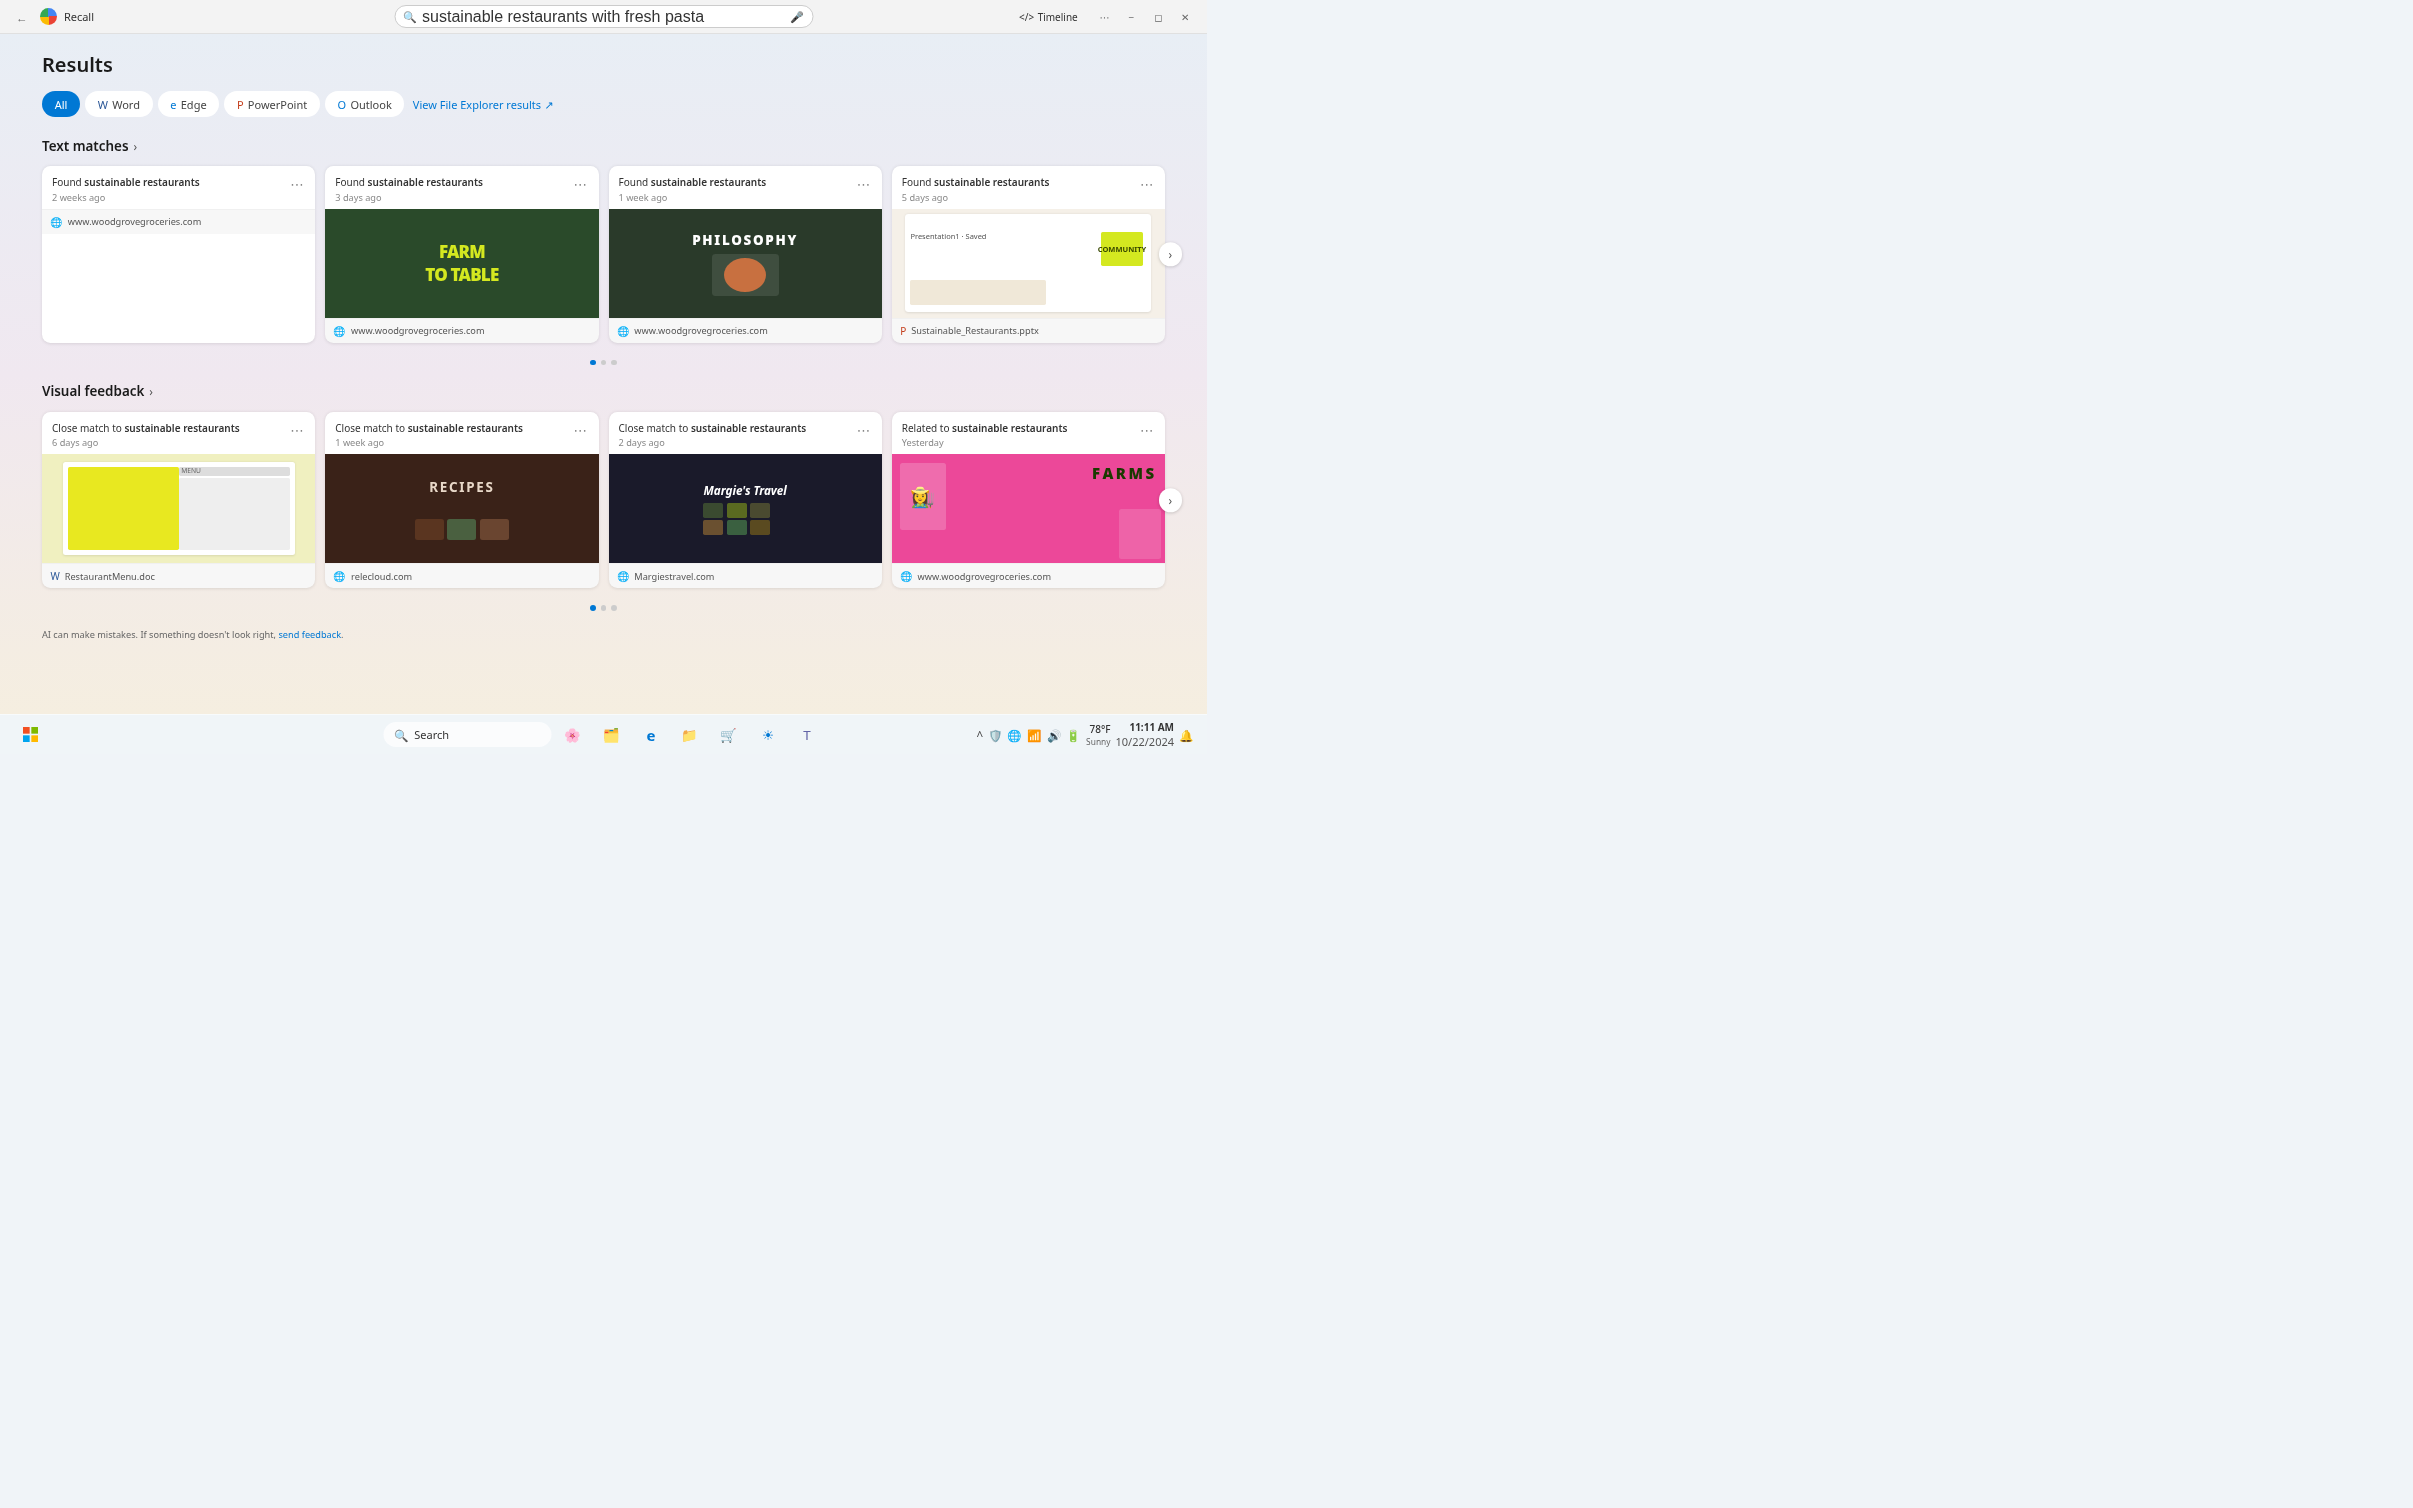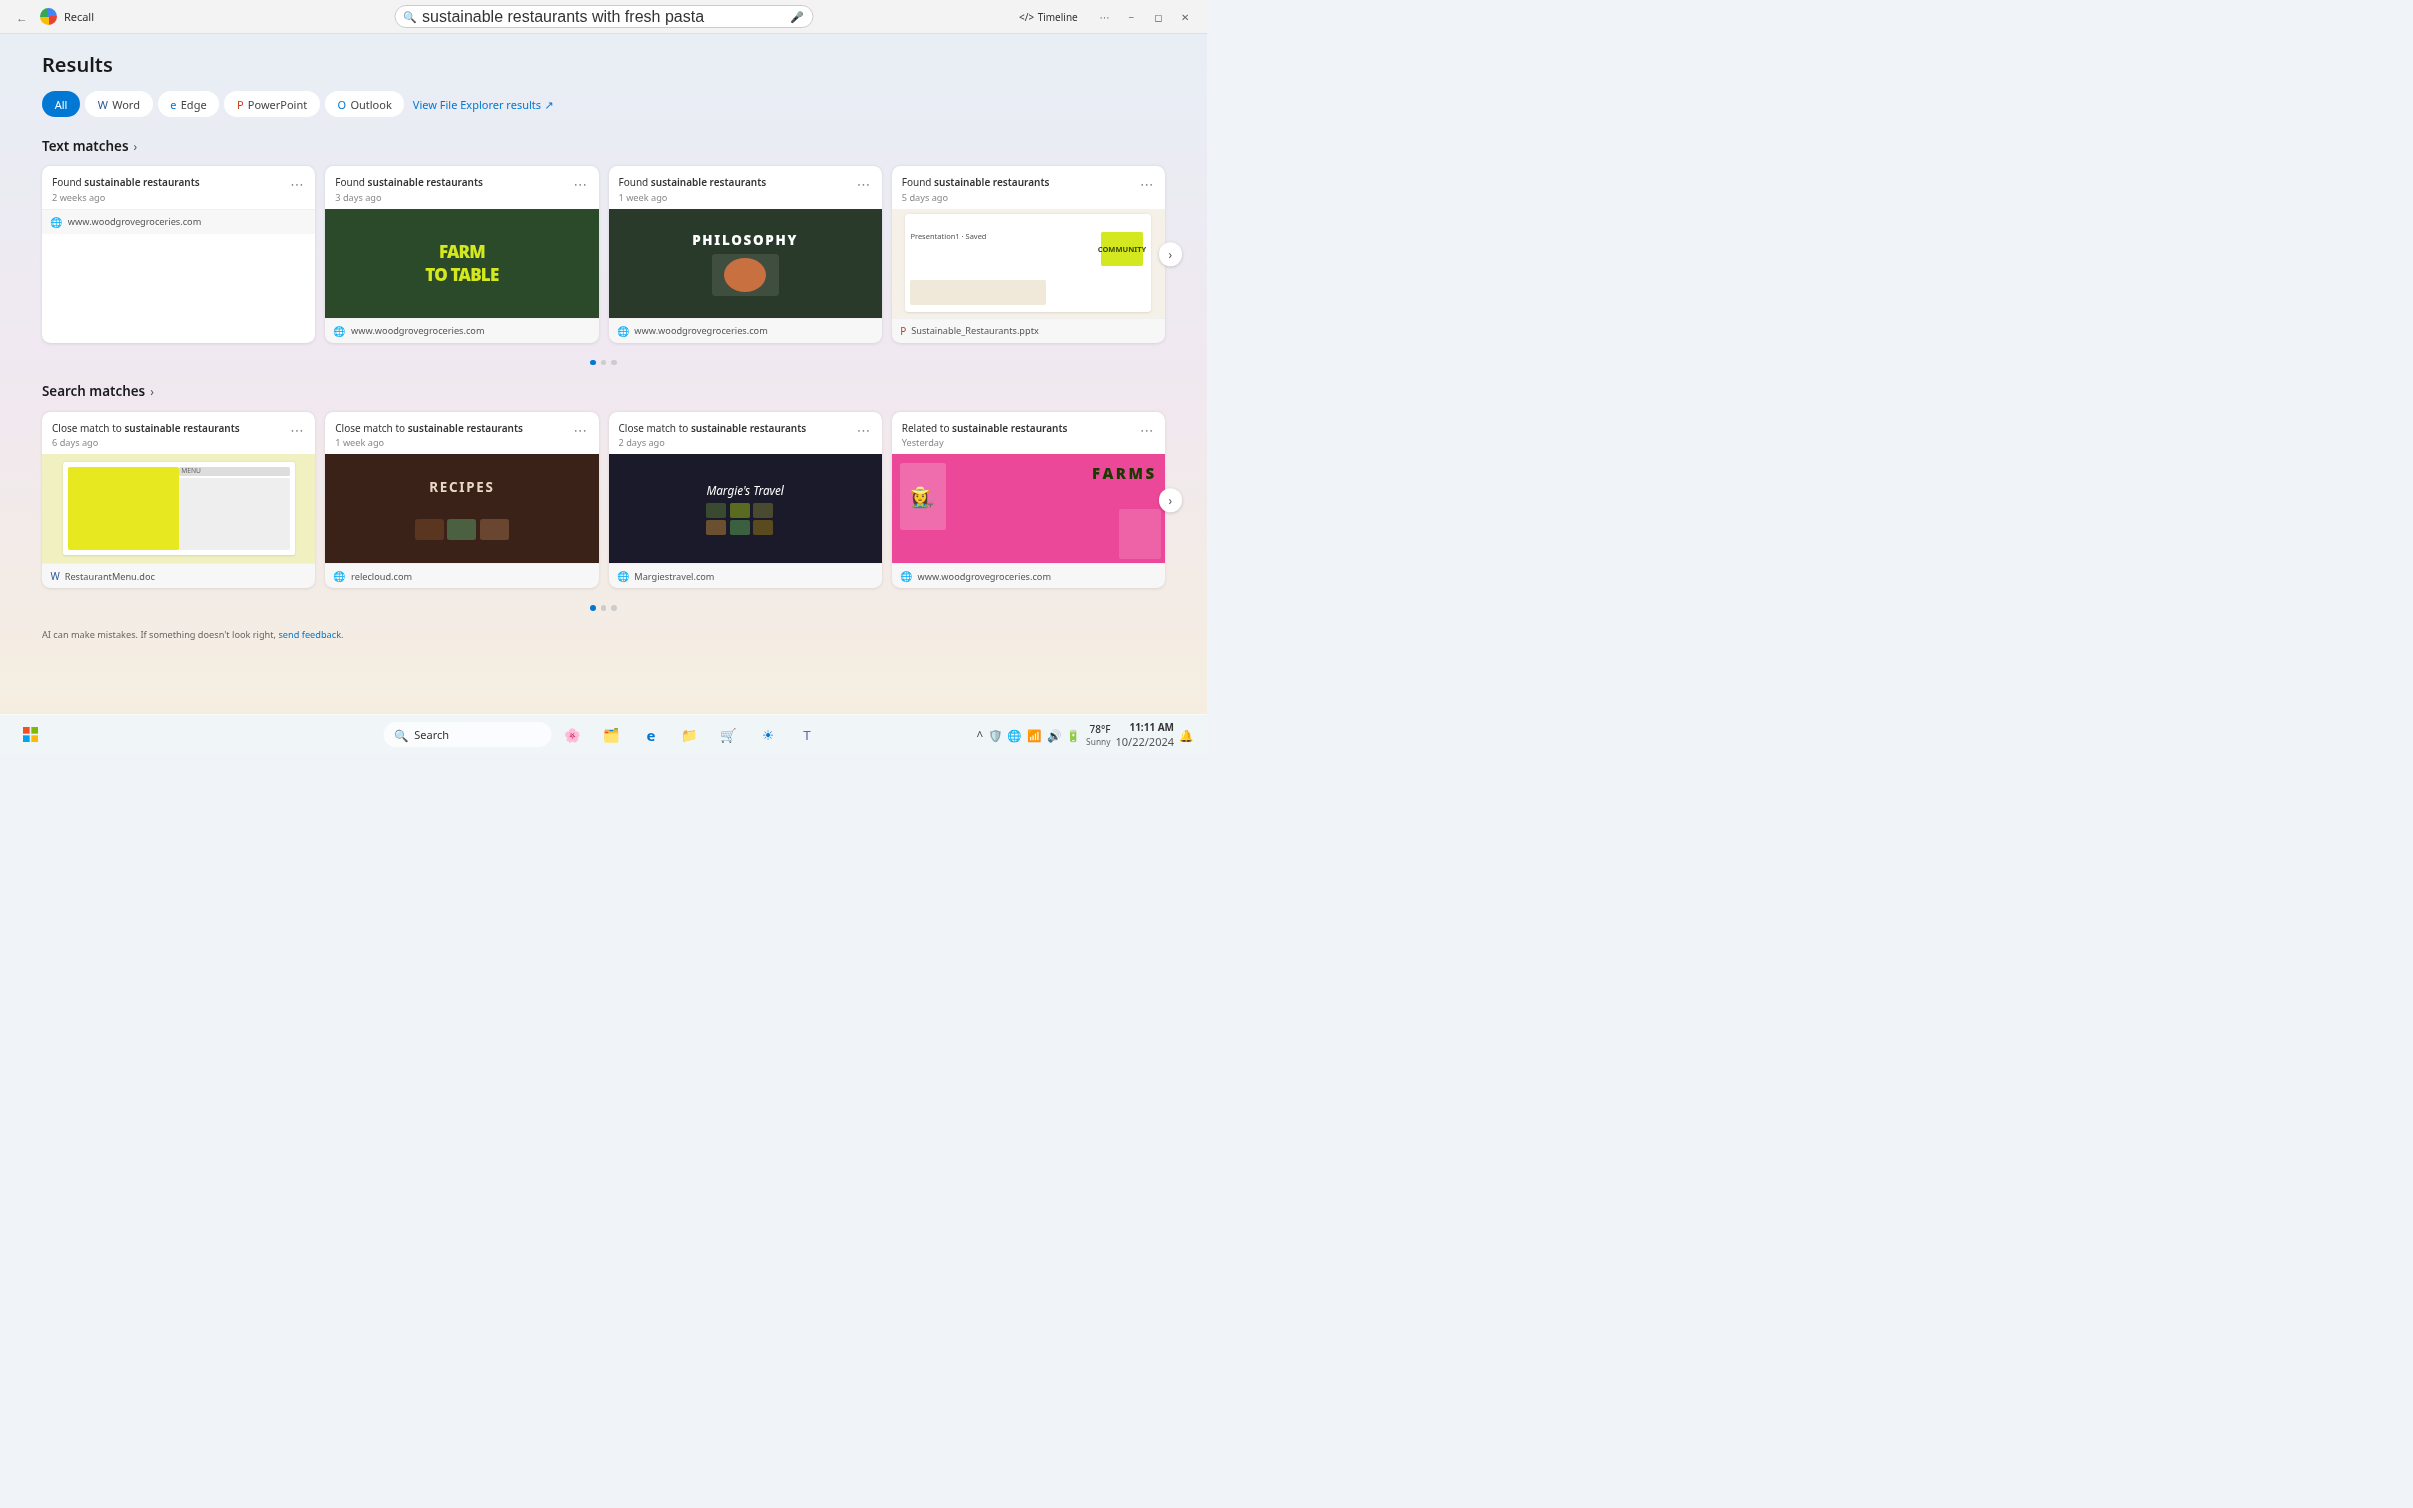--- a/index.html
+++ b/index.html
@@ -301,21 +301,21 @@
       font-size: 8.4px; color: #333;
     }
     .img-recipes {
       background: #3a2218;
       display: flex; align-items: center; justify-content: center;
       color: #e8d8c8; font-size: 11.7px; font-weight: bold;
     }
     .img-margies-travel {
       background: #1a1a2a;
       display: flex; align-items: center; justify-content: center;
-      color: white; font-size: 11px; font-weight: normal;
+      color: white; font-size: 11px; font-weight: bold;
     }
     .img-farms {
       background: #ec4899;
       display: flex; align-items: center; justify-content: center;
       color: white; font-size: 13.4px; font-weight: 900;
     }
 
     
     .taskbar {
       position: absolute;
@@ -520,21 +520,21 @@
     <div class="carousel-nav">›</div>
   </div>
 
   <div class="carousel-dots">
     <div class="dot active"></div>
     <div class="dot"></div>
     <div class="dot"></div>
   </div>
 
   <div class="section-header">
-    <span class="section-title">Search matches</span>
+    <span class="section-title">Visual feedback</span>
     <span class="section-chevron">›</span>
   </div>
 
   <div class="card-grid">
 
     <div class="card">
       <div class="card-header">
         <div class="card-title-area">
           <div class="card-title">Close match to <strong>sustainable restaurants</strong></div>
           <div class="card-time">6 days ago</div>

